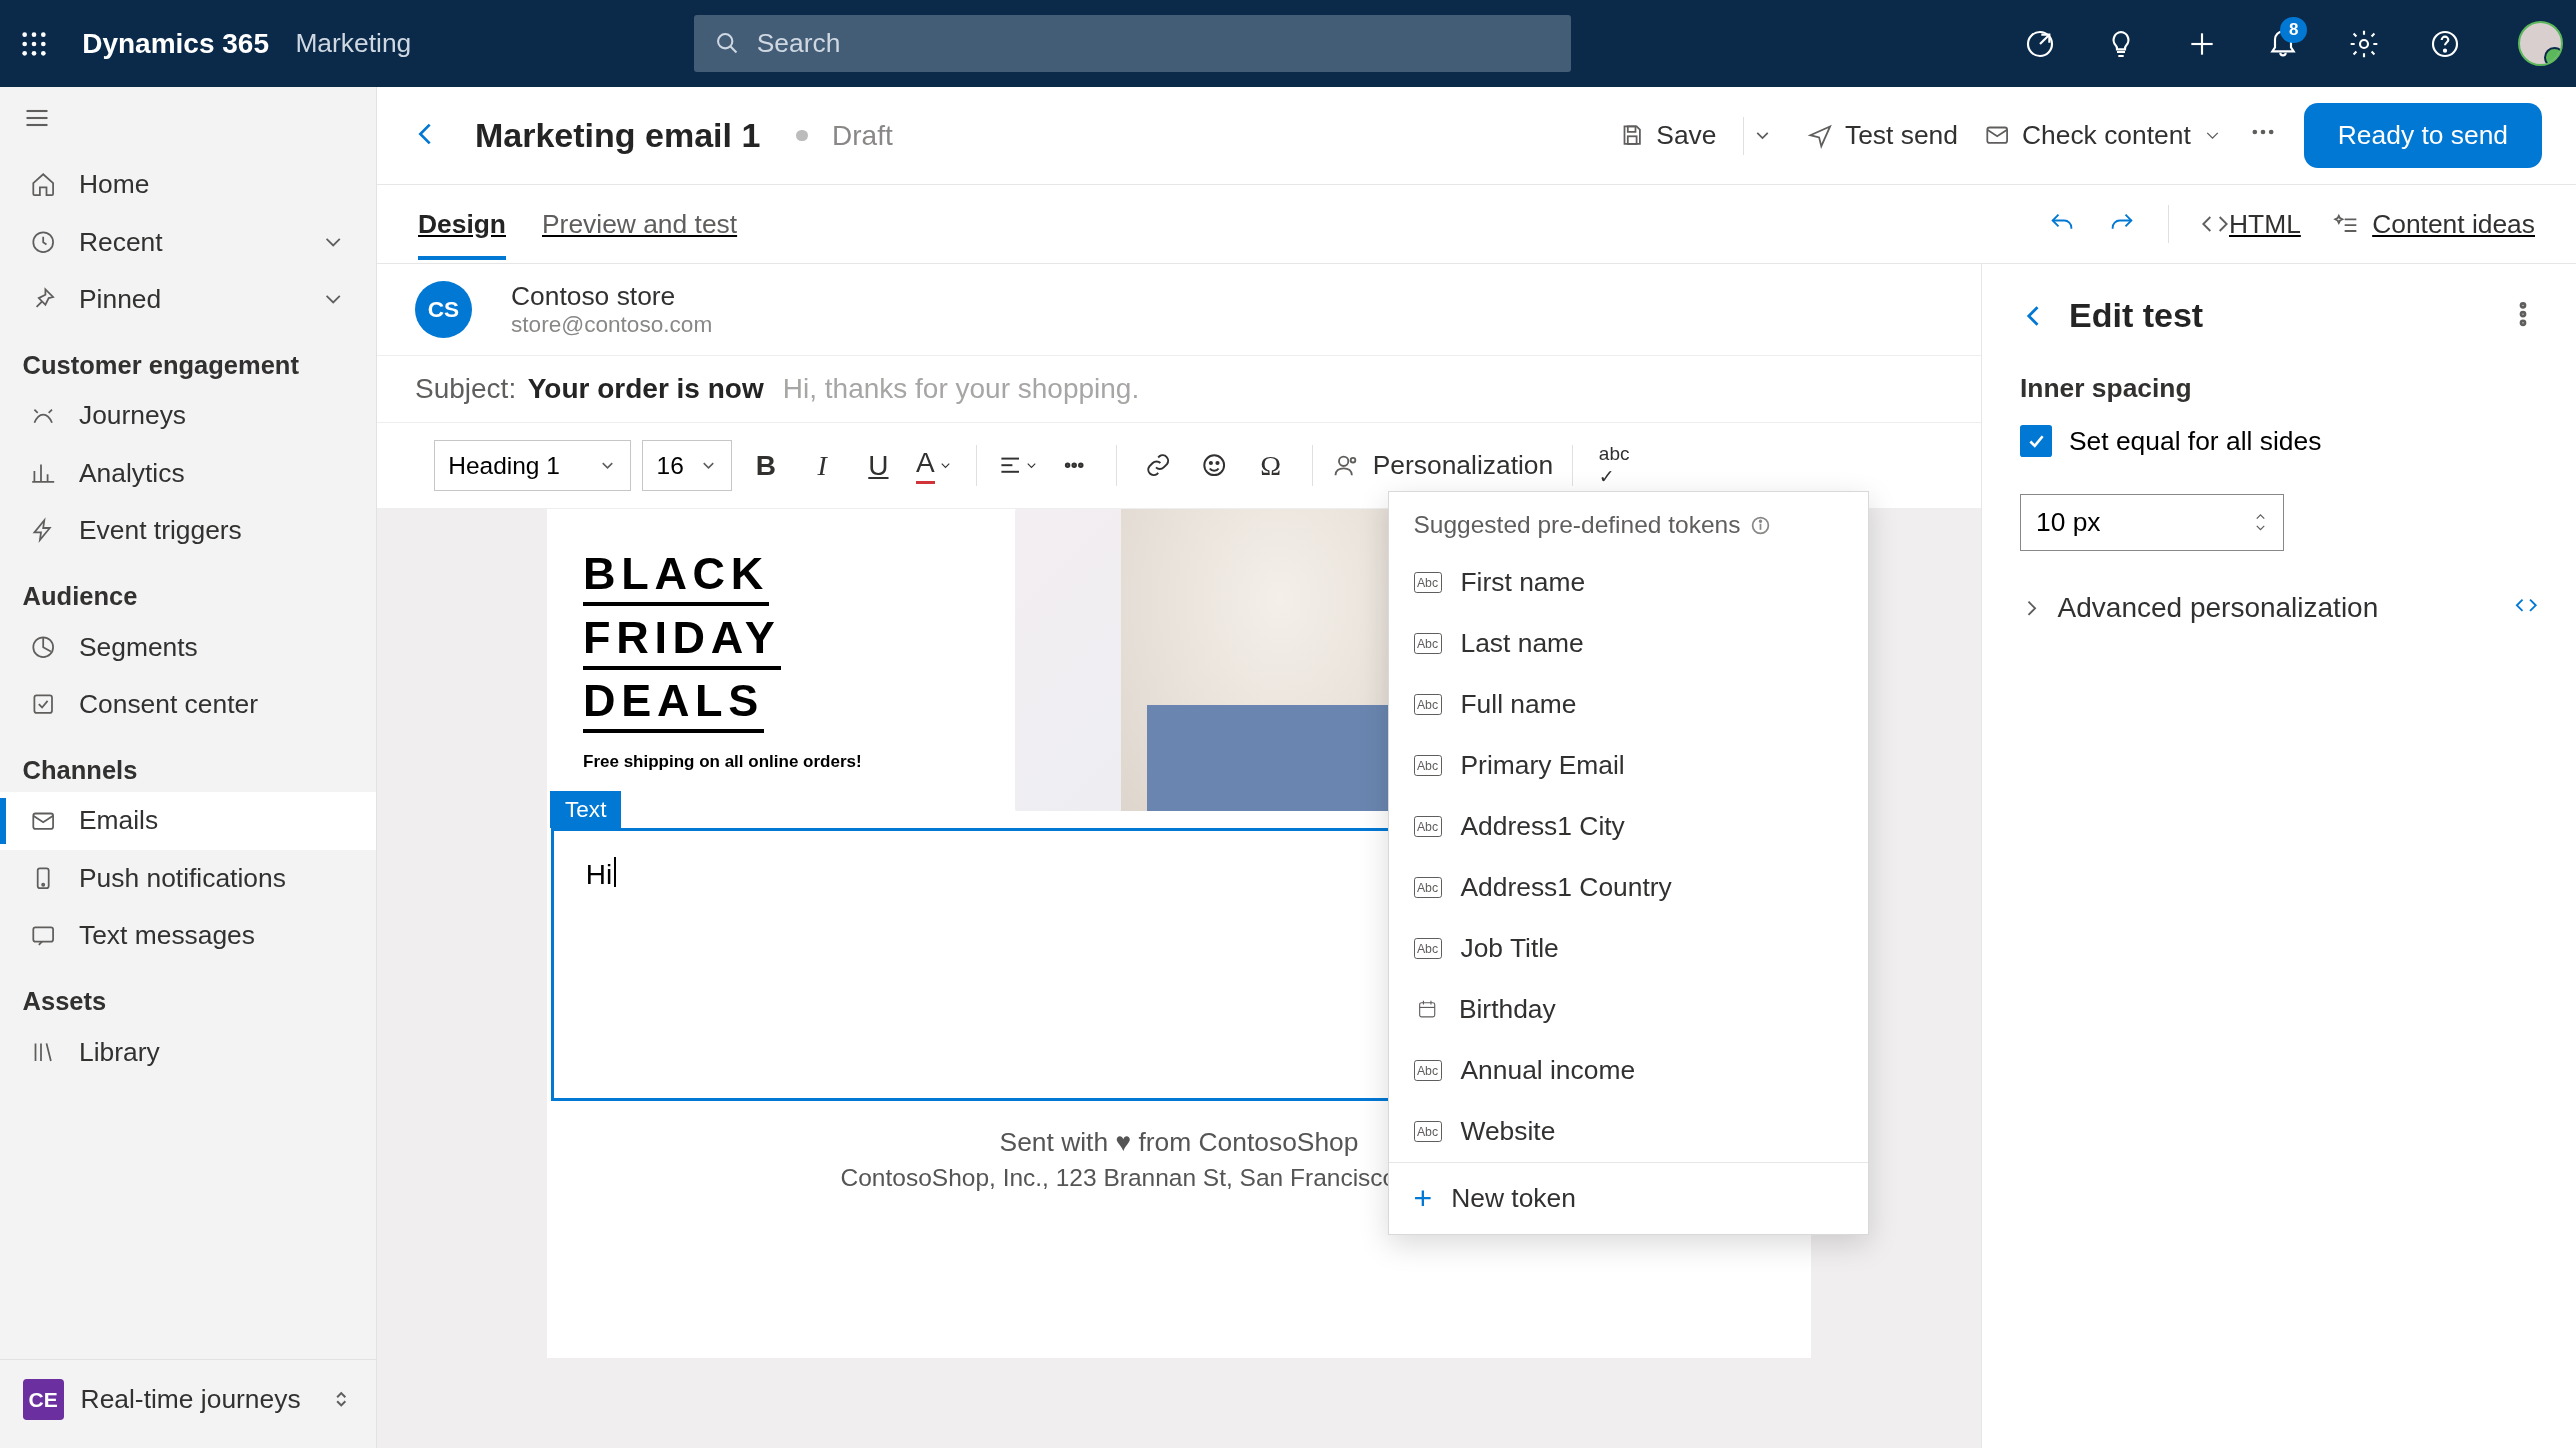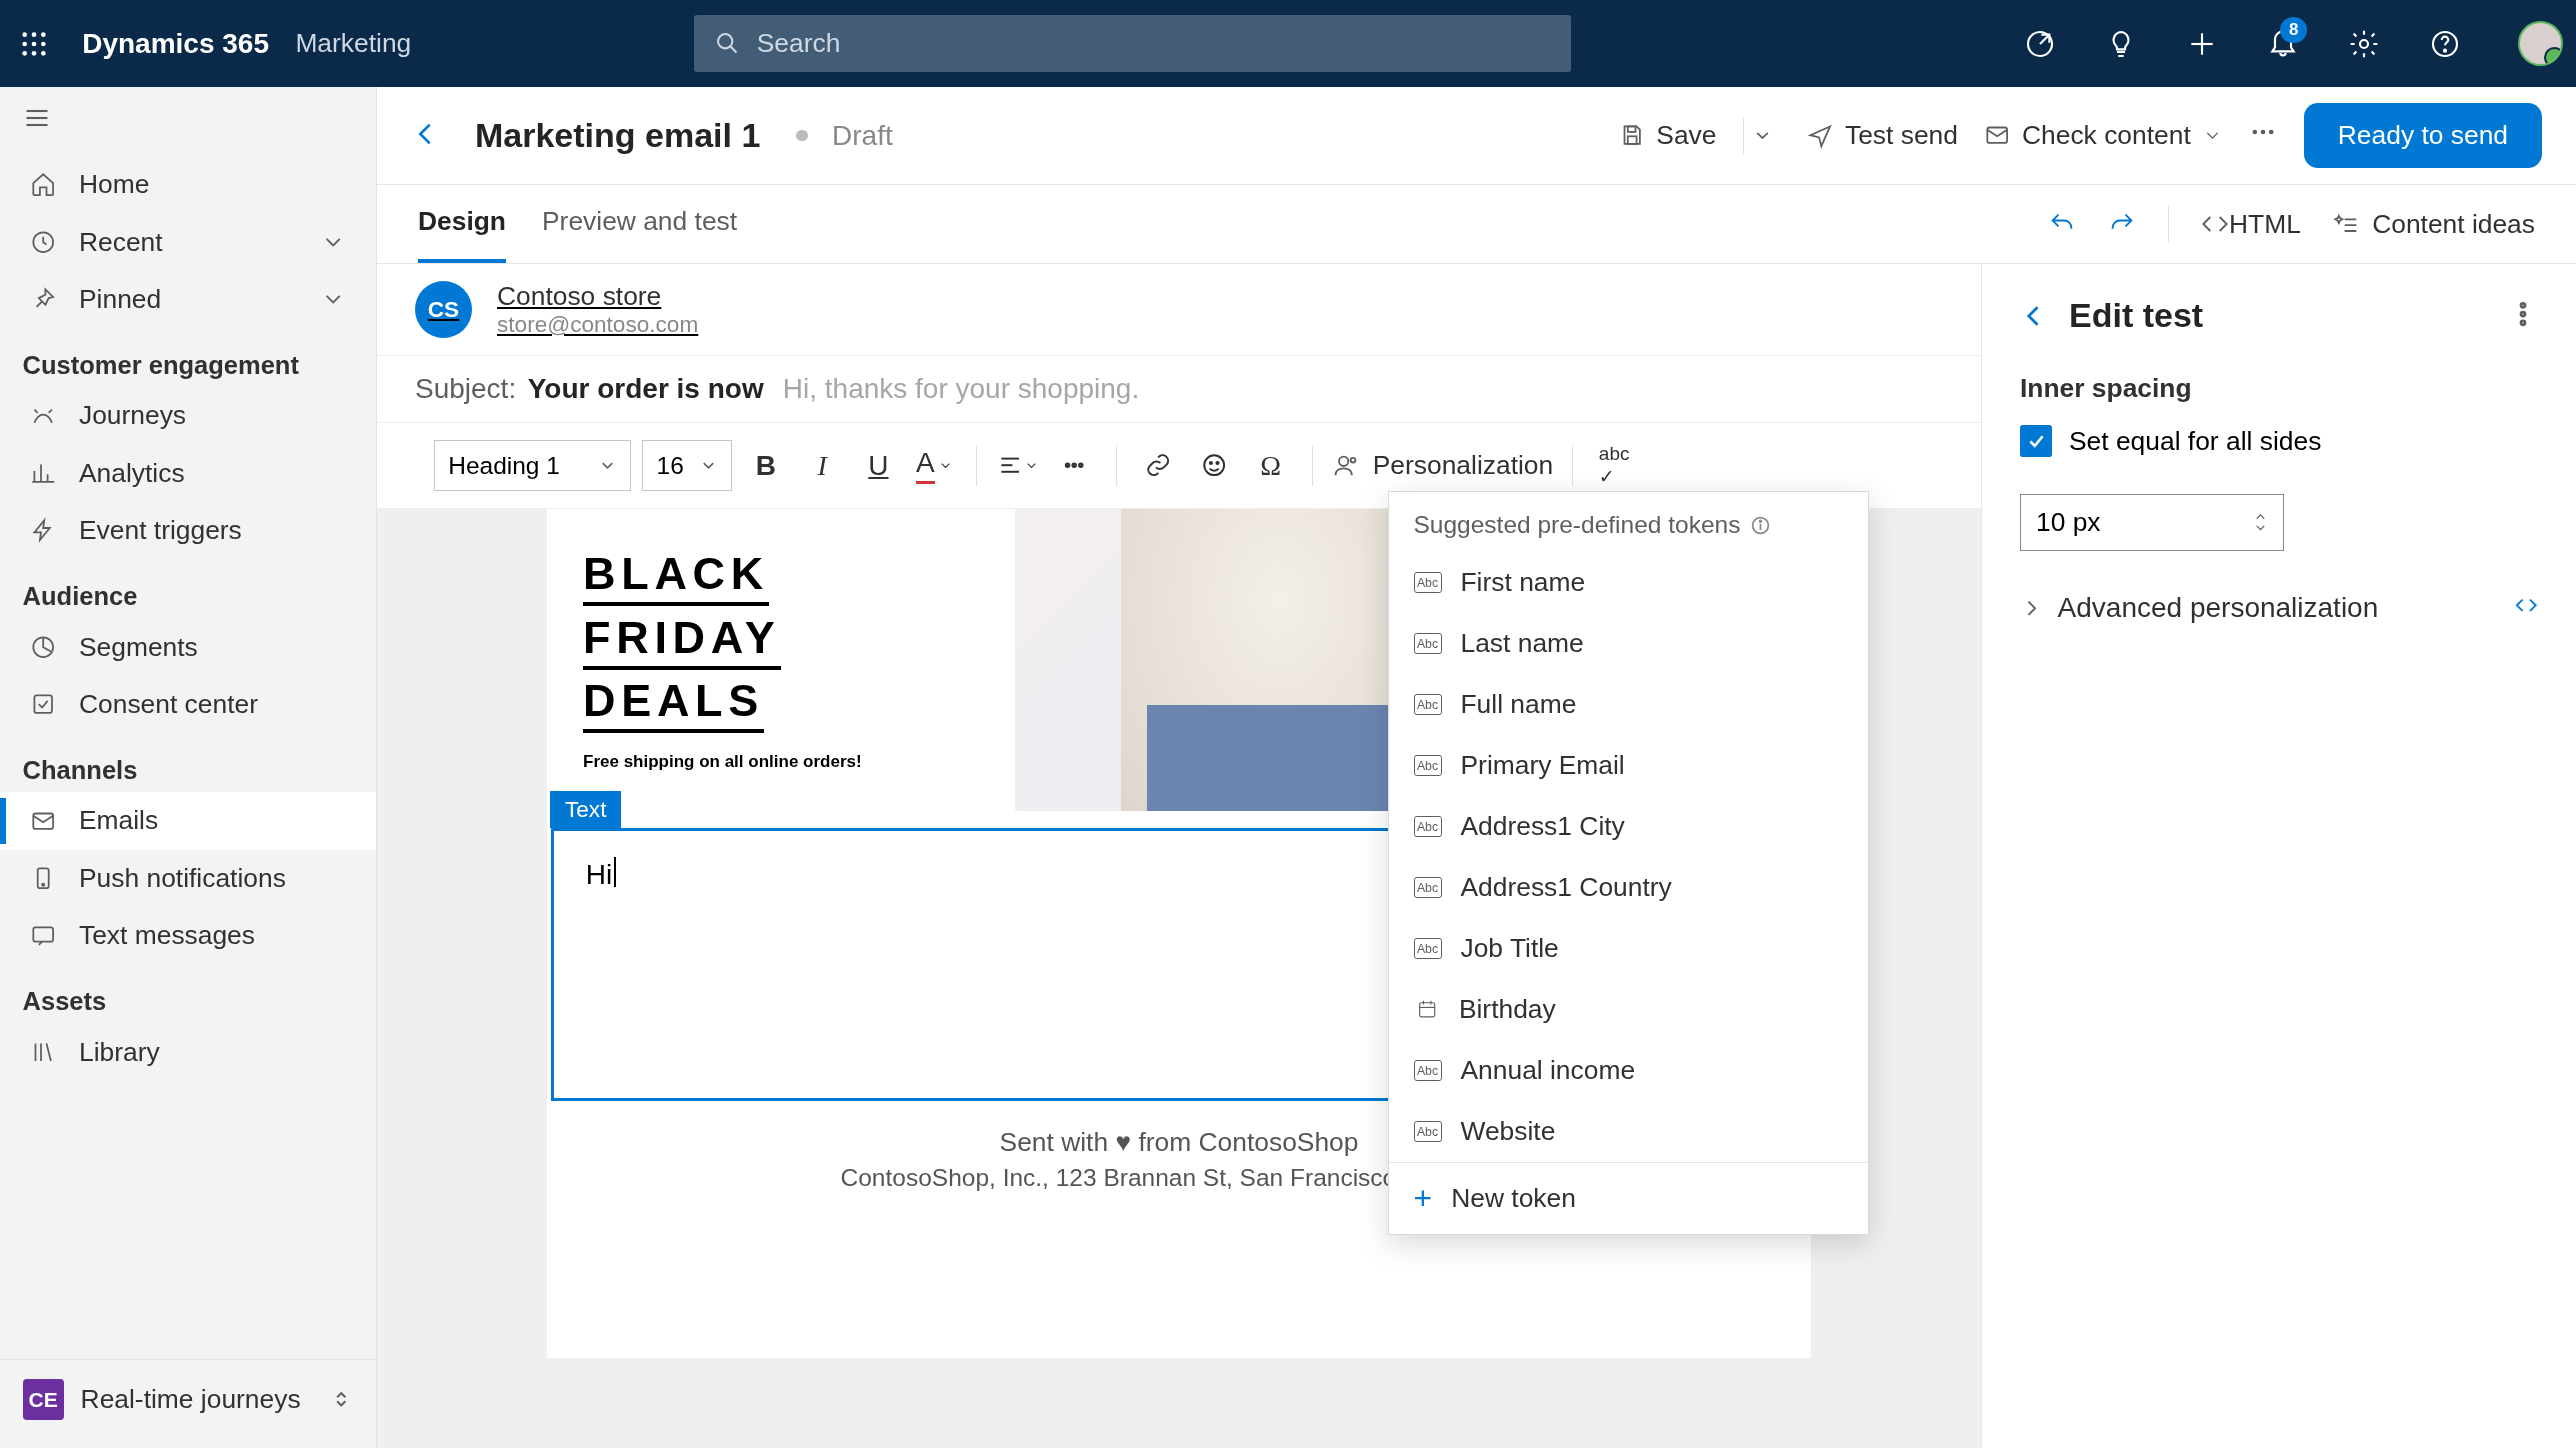--- a/index.html
+++ b/index.html
@@ -45,34 +45,34 @@
 .status-dot{width:11.3px;height:11.3px;border-radius:50%;background:#bcbcbc;margin:0 9.4px 0 21px;}
 .status-text{font-size:28px;color:#8a8886;}
 .cmdbar-right{ margin-left:auto; display:flex; align-items:center; gap:26.4px; font-size:26.4px; }
 .cmd-btn{ display:flex; align-items:center; gap:11.3px; color:#323130; }
 .cmd-btn svg{width:26.4px;height:26.4px;fill:none;stroke:#605e5c;stroke-width:1.6;}
 .cmd-chevbox{width:38px;height:38px;display:flex;align-items:center;justify-content:center;border-left:0.9px solid #e0e0e0;}
 .primary-btn{ background:#0078d4; color:#fff; padding:17px 34px; border-radius:14px; font-size:26.4px; }
 .more-dots svg{width:28px;height:28px;fill:#605e5c;}
 
 
-.tabrow{ display:flex; padding:0 41px; height:79px; border-bottom:0.9px solid #e6e6e6; gap:36px; font-size:26.4px; }
+.tabrow{ display:flex; align-items:center; padding:0 41px; height:79px; border-bottom:0.9px solid #e6e6e6; gap:36px; font-size:26.4px;text-decoration:underline; }
 .tab{ color:#605e5c; padding:21px 0; }
 .tab.active{ color:#242424; font-weight:600; border-bottom:4.7px solid #0078d4; padding-bottom:16px; }
 .tabrow-right{ margin-left:auto; display:flex; align-items:center; gap:32px; }
 .tabrow-right svg{width:28px;height:28px;fill:none;stroke:#605e5c;stroke-width:1.6;}
 .tabrow-right .txt{color:#323130;font-size:26.4px;}
 
 
 .editor-split{ flex:1; display:flex; }
 .editor-main{ flex:1; display:flex; flex-direction:column; border-right:0.9px solid #e6e6e6; background:#fff; }
 .side-panel{ width:594px; background:#fff; padding:32px 38px; }
 
 
-.sender-row{ display:flex; align-items:flex-end; gap:25px; padding:17px 38px; border-bottom:0.9px solid #eee;text-decoration:underline;}
+.sender-row{ display:flex; align-items:flex-end; gap:39px; padding:17px 38px; border-bottom:0.9px solid #eee;}
 .sender-avatar{width:57px;height:57px;border-radius:50%;background:#0078d4;color:#fff;display:flex;align-items:center;justify-content:center;font-size:22.6px;font-weight:600;}
 .sender-name{font-size:26.4px;color:#323130;}
 .sender-email{font-size:22.6px;color:#8a8886;}
 
 
 .subject-row{ padding:17px 38px; font-size:28px; border-bottom:0.9px solid #eee; }
 .subject-row .lbl{color:#605e5c;}
 .subject-row .val{font-weight:600;color:#242424;margin-left:3.8px;}
 .subject-row .hint{color:#a8a6a4;margin-left:11.3px;}
 

